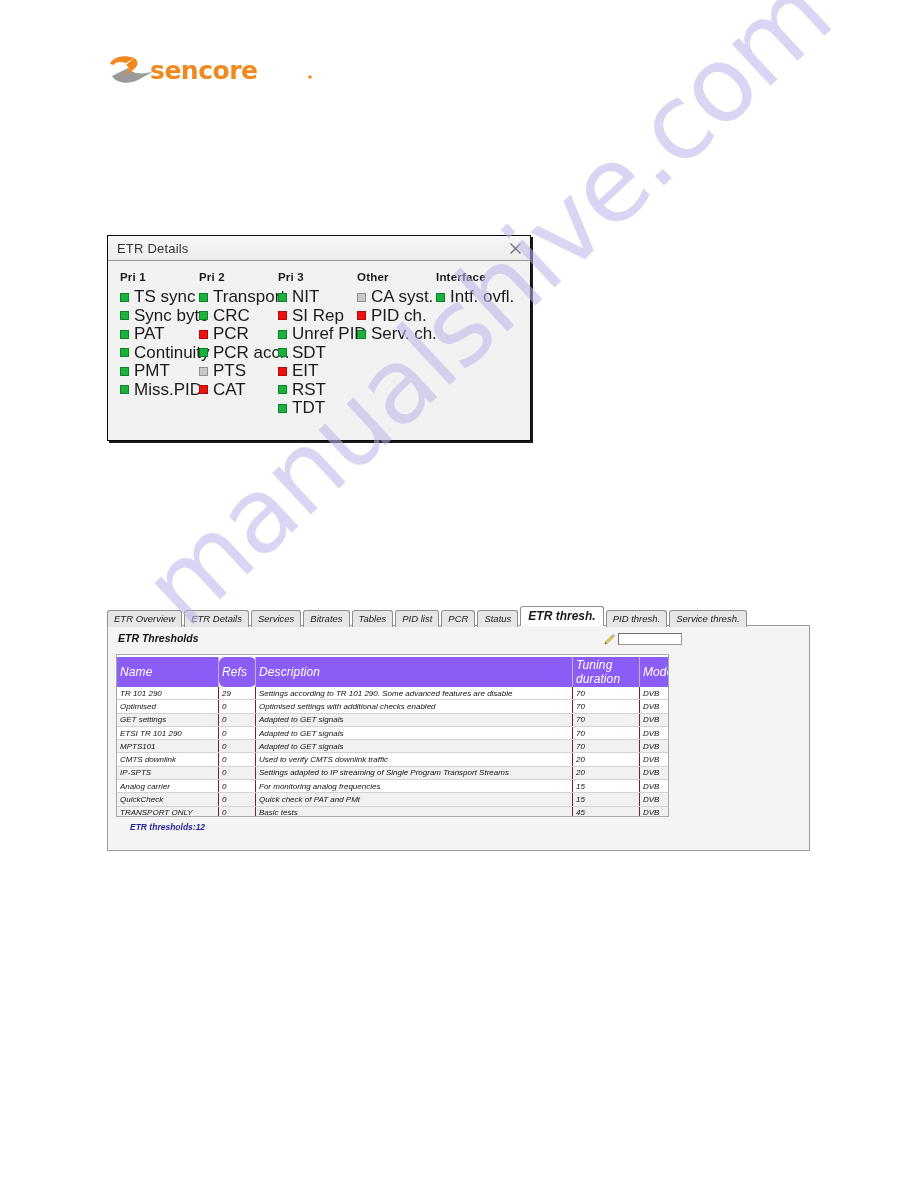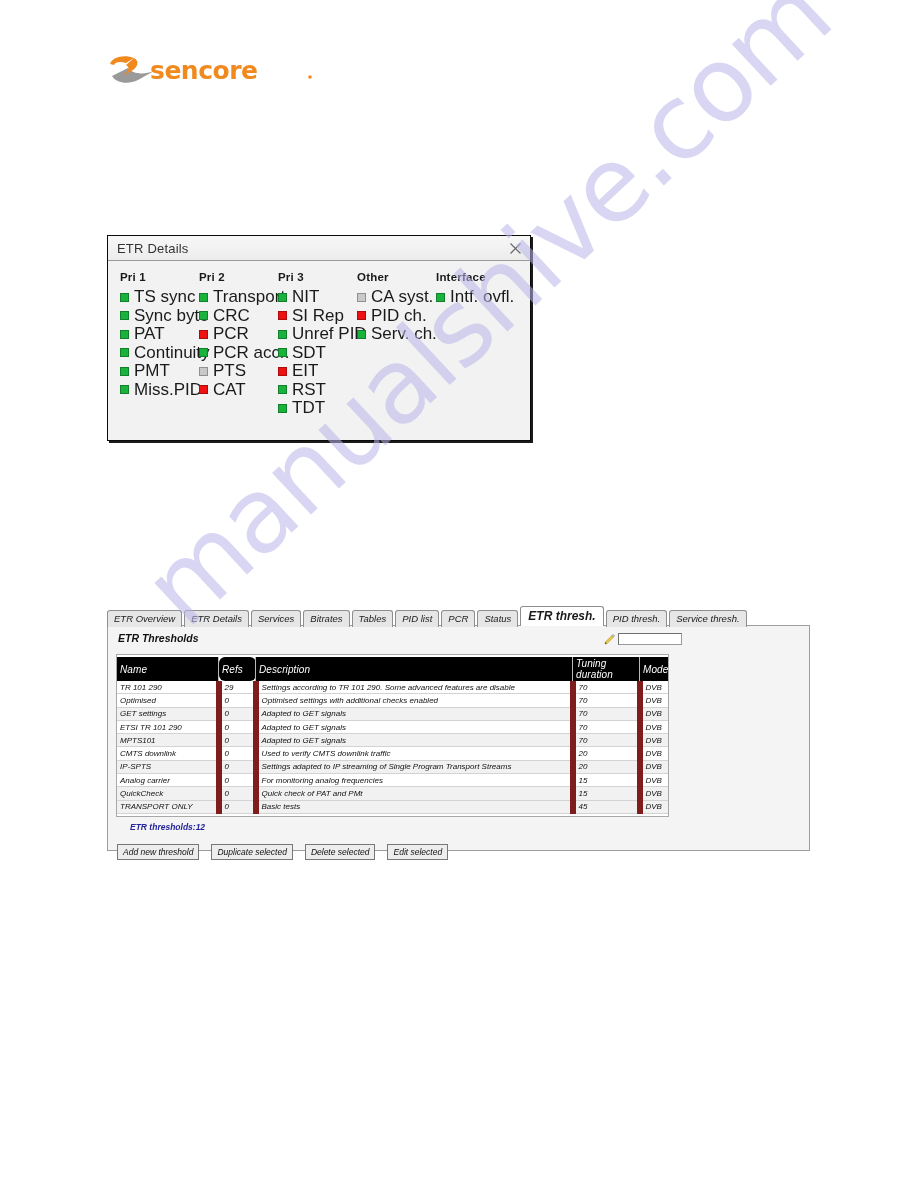--- a/index.html
+++ b/index.html
@@ -208,36 +208,36 @@
 
   
   table.thresh-table {
     border-collapse: collapse;
     width: 551px;
     margin-top: 2px;
     background: #ffffff;
     table-layout: fixed;
   }
   table.thresh-table th {
-    background: #000000;
+    background: #8b5cf6;
     color: #ffffff;
-    font-size: 10px;
+    font-size: 12px;
     font-weight: normal;
     text-align: left;
     padding: 1px 3px;
     border-right: 1px solid #b8b8b8;
     height: 11px;
     letter-spacing: 0.1px;
   }
   table.thresh-table td {
     font-size: 8px;
     color: #111;
     padding: 1px 3px;
     border-bottom: 1px solid #d3d3d3;
-    border-right: 6px solid #7f1d1d;
+    border-right: 1px solid #7f1d1d;
     height: 10.3px;
     overflow: hidden;
     white-space: nowrap;
   }
   table.thresh-table tr.alt td { background: #f1f1f1; }
   .tbl-frame {
     border: 1px solid #a8a8a8;
     width: 553px;
     height: 163px;
     box-sizing: border-box;
@@ -524,20 +524,14 @@
               <td class="col-desc">Basic tests</td>
               <td class="col-tune">45</td>
               <td class="col-mode">DVB</td>
             </tr>
           </tbody>
       </table>
     </div>
 
     <div class="count-line">ETR thresholds:12</div>
 
-    <div class="btn-row" id="btn-row">
-        <div class="btn">Add new threshold</div>
-        <div class="btn">Duplicate selected</div>
-        <div class="btn">Delete selected</div>
-        <div class="btn">Edit selected</div>
-      </div>
   </div>
 </div>
 
 </body></html>

